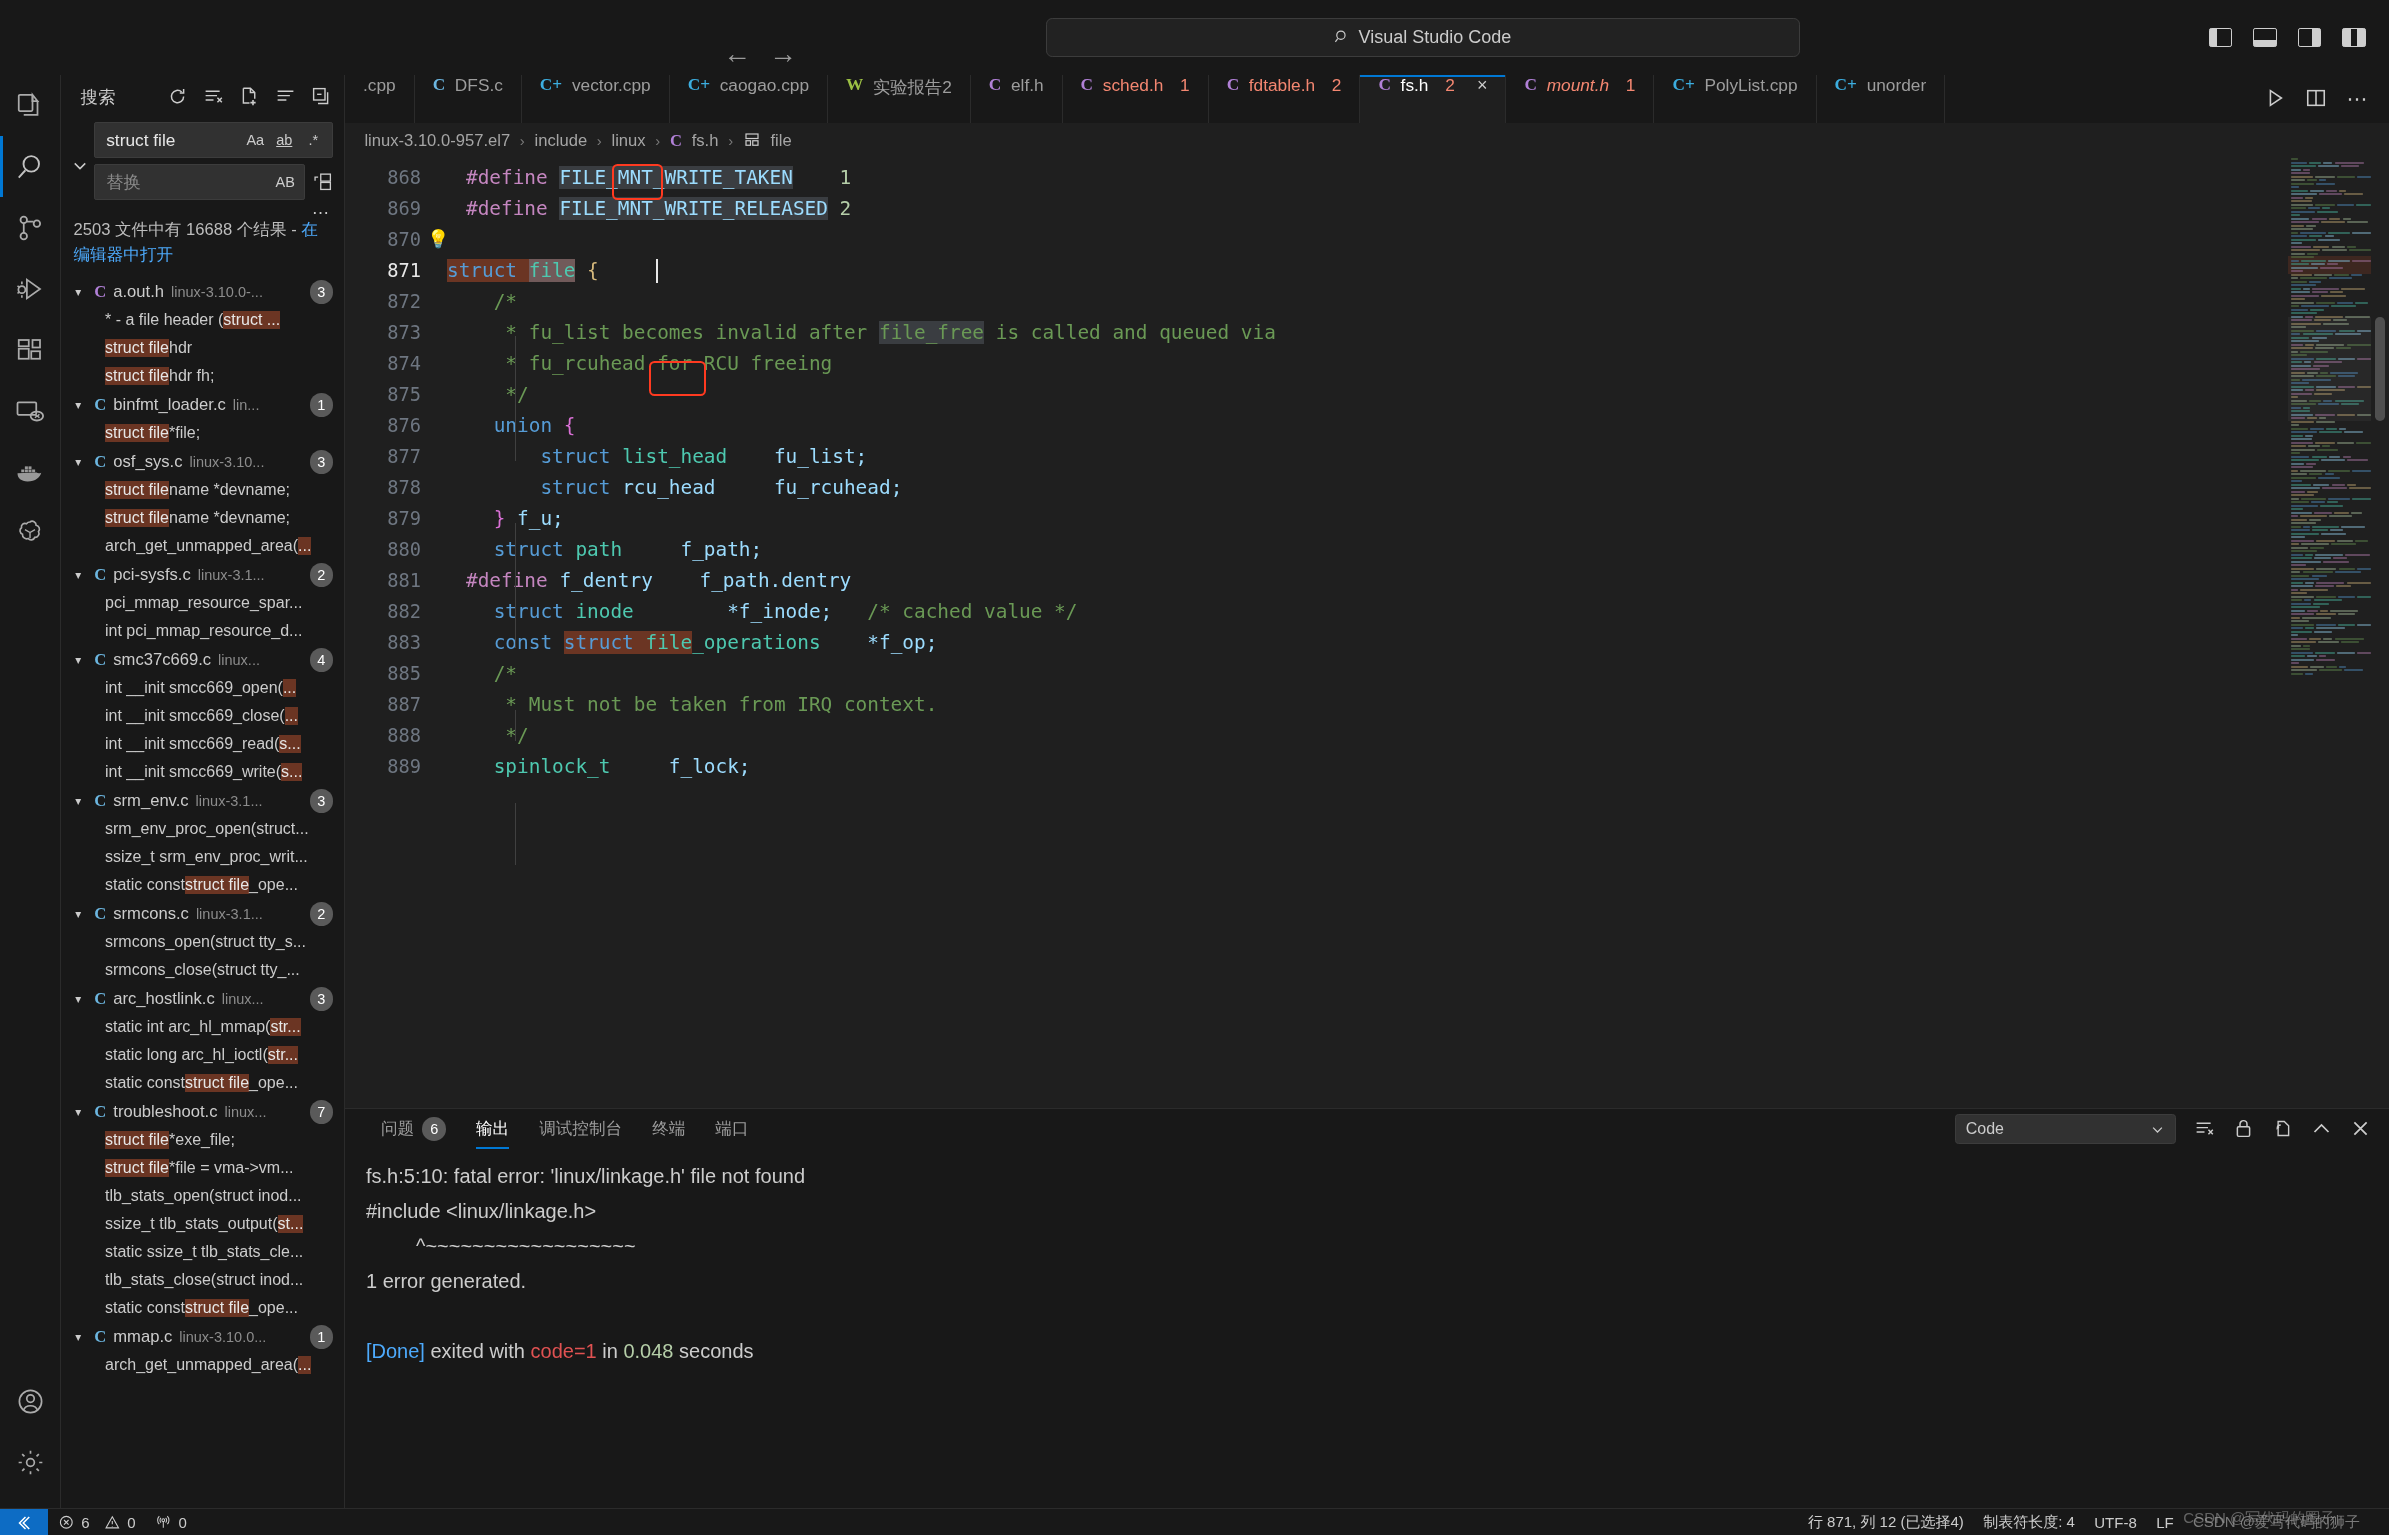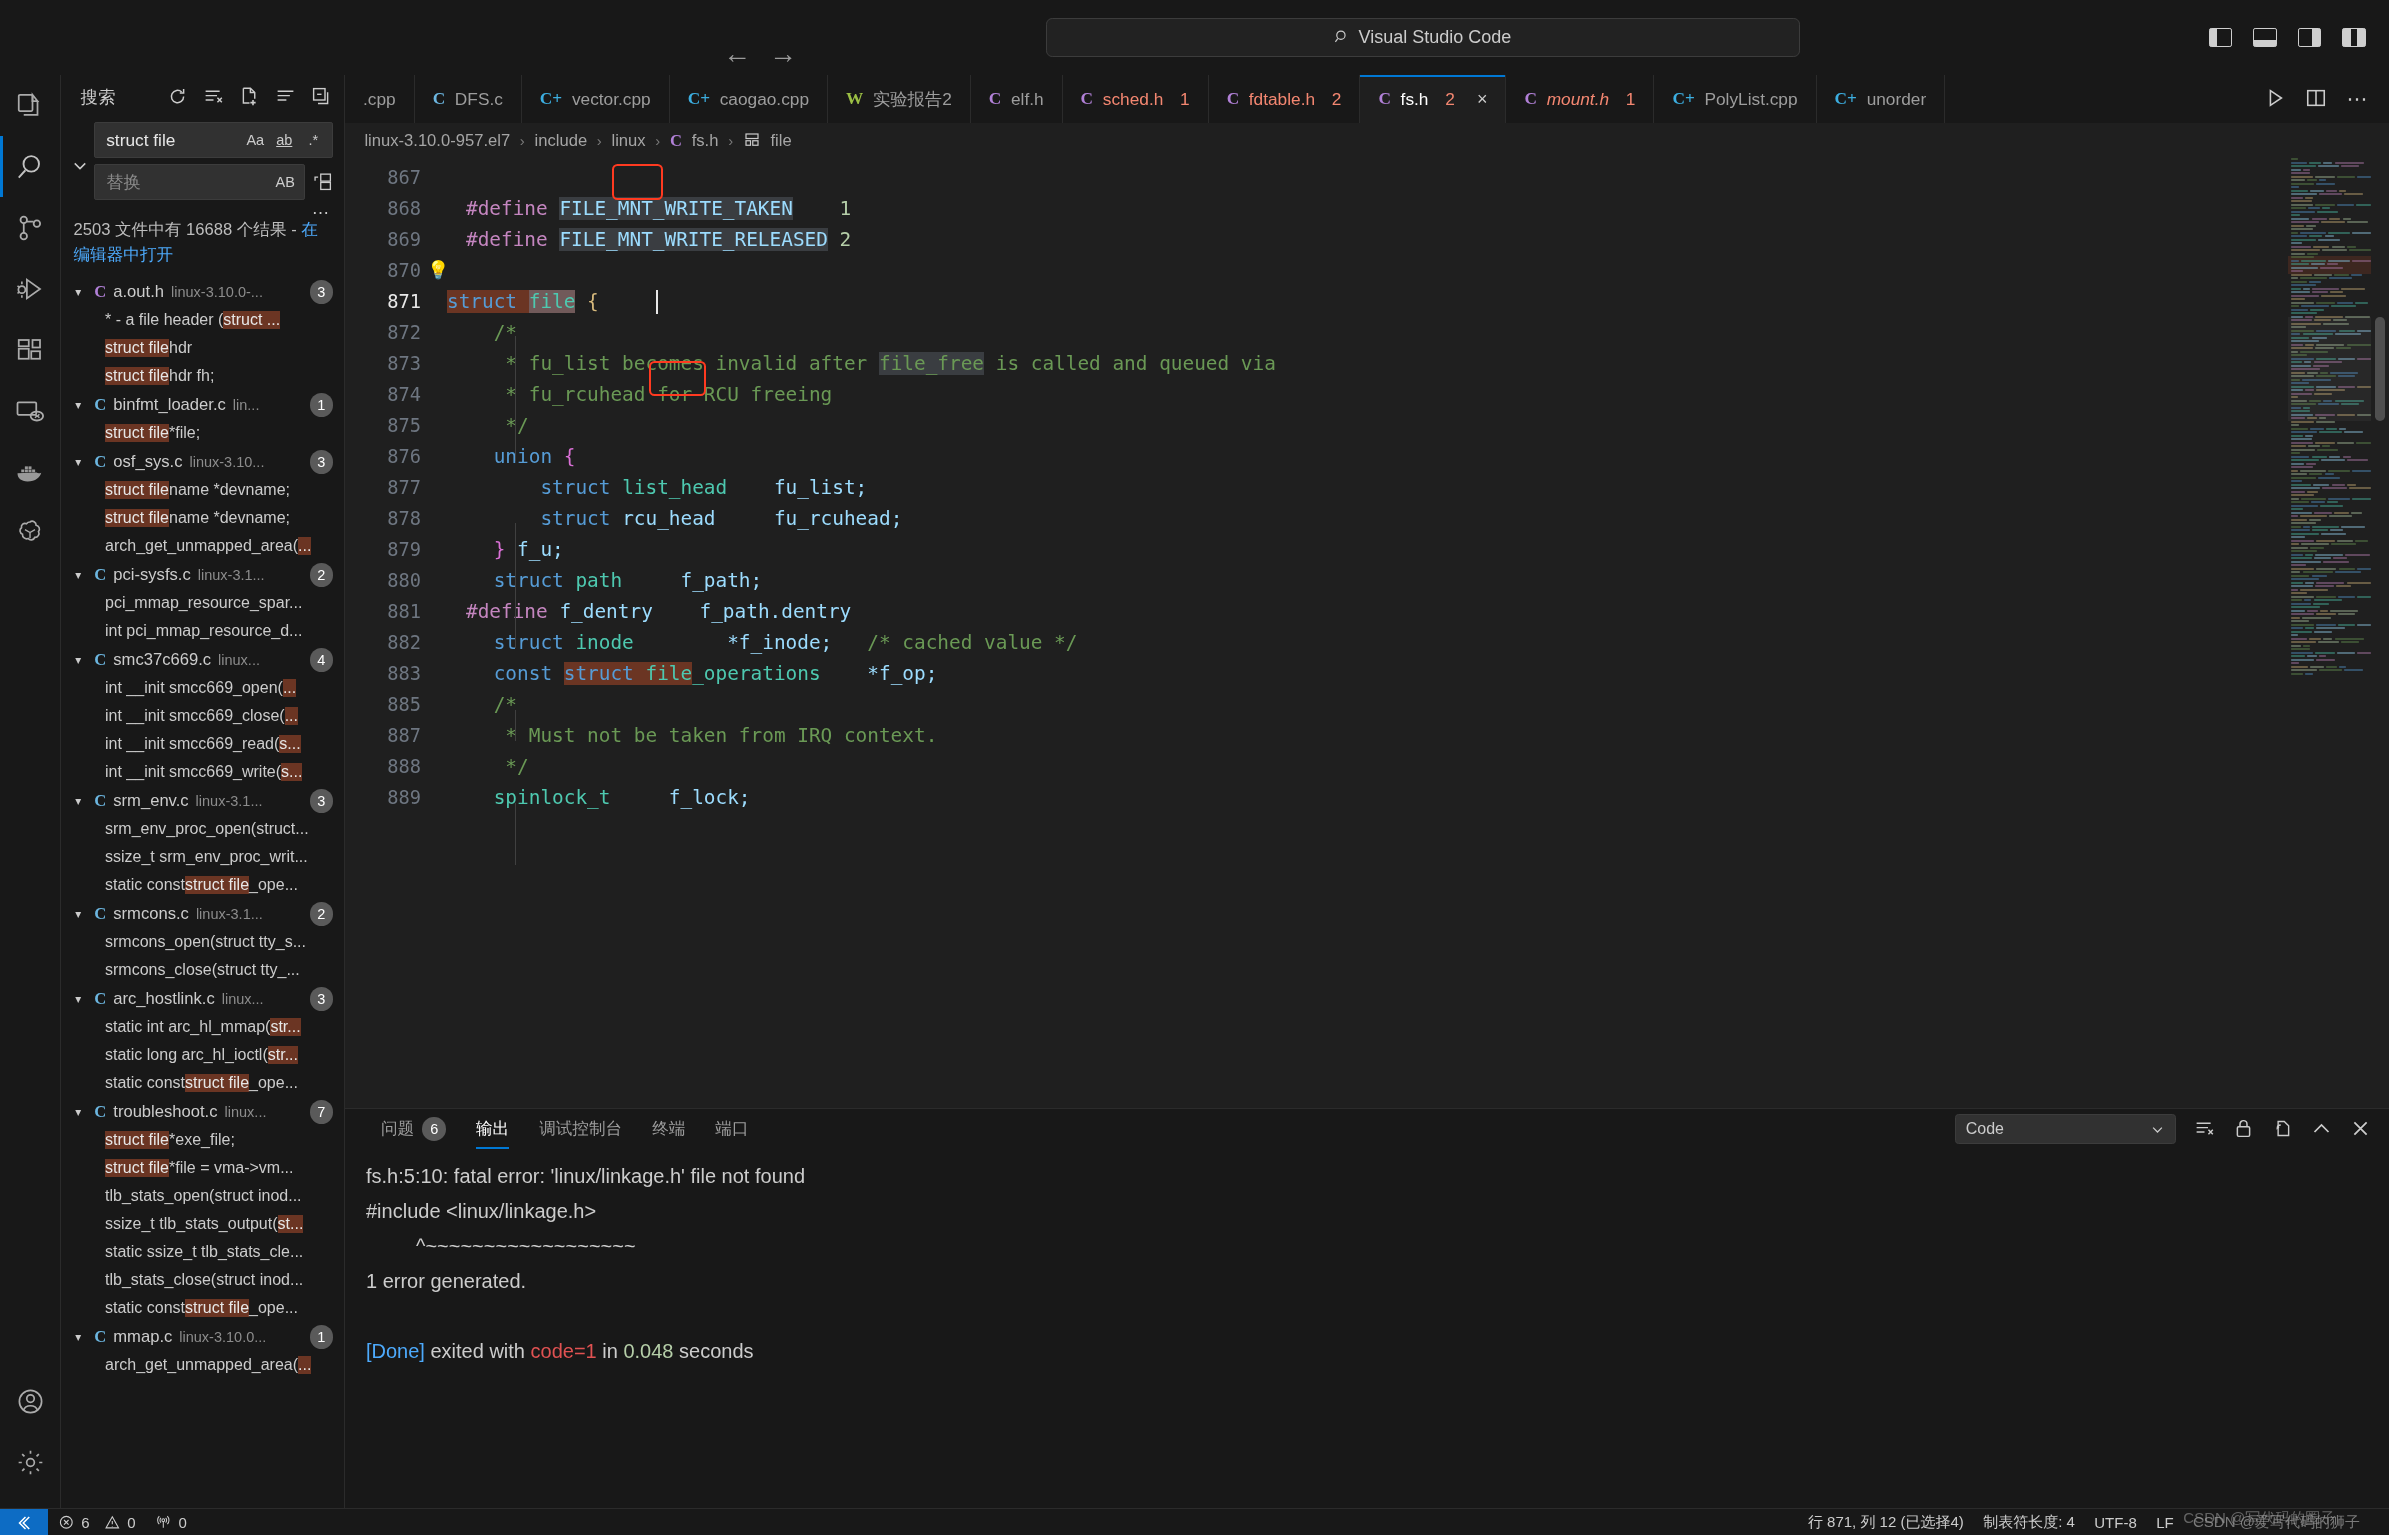--- a/index.html
+++ b/index.html
@@ -84,21 +84,21 @@
   .res-line {
     height:28px; display:flex; align-items:center; padding-left: 44px; font-size:16px;
     color:#cccccc; white-space:nowrap; overflow:hidden;
   }
   .res-line .hl { background:#6b3523; color:#e7e7e7; }
 
   
   .editorcol { flex:1; display:flex; flex-direction:column; min-width:0; background:#1f1f1f;}
   .tabsrow { height:48px; background:#181818; display:flex; align-items:stretch; flex:0 0 48px; overflow:hidden;}
   .tab {
-    display:flex; align-items:center; gap:9.7px; padding: 0 18px; background:#181818;
+    display:flex; align-items:flex-start; gap:9.7px; padding: 0 18px; background:#181818;
     border-right:0.7px solid #2b2b2b; position:relative; font-size:17.3px; color:#9d9d9d; white-space:nowrap;
   }
   .tab.active { background:#1f1f1f; color:#ffffff; }
   .tab.active::before{content:"";position:absolute;left:0;right:0;top:0;height:2.1px;background:#0078d4;}
   .tab .ci { font-size:17.3px; font-weight:700; font-family:"Liberation Serif", serif;}
   .tab .lbl.err { color:#f48771; }
   .tab .lbl.italic { font-style: italic; }
   .tab .num { font-size:17.3px; color:#f48771; margin-left:7px;}
   .tab .close { margin-left:12.5px; font-size:18px; color:#cccccc; }
   .tabs-actions { margin-left:auto; display:flex; align-items:center; gap: 19.4px; padding: 0 19.4px; flex:0 0 auto;}
@@ -612,21 +612,20 @@
           <span><svg width="18" height="18" viewBox="0 0 24 24" style="vertical-align:-3.5px">
               <rect x="4" y="4" width="16" height="6" fill="none" stroke="#cccccc" stroke-width="1.6"></rect>
               <rect x="4" y="13" width="6" height="6" fill="none" stroke="#cccccc" stroke-width="1.6"></rect>
               <rect x="13" y="13" width="7" height="6" fill="none" stroke="#cccccc" stroke-width="1.6"></rect>
             </svg></span>
           <span>file</span>
         </div>
 
       <div class="editorwrap">
         <div class="code" id="code">
-            <div class="cline"><span class="lnum">867</span><span class="ctext"></span></div>
             <div class="cline"><span class="lnum">868</span><span class="ctext"><span class="mac">#define </span><span class="var selmark">FILE_MNT_WRITE_TAKEN</span><span class="pl">    </span><span class="num2">1</span></span></div>
             <div class="cline"><span class="lnum">869</span><span class="ctext"><span class="mac">#define </span><span class="var selmark">FILE_MNT_WRITE_RELEASED</span><span class="pl"> </span><span class="num2">2</span></span></div>
             <div class="cline"><span class="lnum">870</span><span class="ctext"><span class="bulb" style="position: absolute; left: -19.4px; top: -16.6px; font-size: 18px;">💡</span></span></div>
             <div class="cline"><span class="lnum cur">871</span><span class="ctext"><span class="kw wordhl">struct </span><span class="type curhl">file</span><span class="br"> {</span><span class="caret" style="left: 209px; top: 4.2px; height: 23.5px;"></span></span></div>
             <div class="cline"><span class="lnum">872</span><span class="ctext"><span class="cmt">    /*</span></span></div>
             <div class="cline"><span class="lnum">873</span><span class="ctext"><span class="cmt">     * fu_list becomes invalid after </span><span class="cmt selmark">file_free</span><span class="cmt"> is called and queued via</span></span></div>
             <div class="cline"><span class="lnum">874</span><span class="ctext"><span class="cmt">     * fu_rcuhead for RCU freeing</span></span></div>
             <div class="cline"><span class="lnum">875</span><span class="ctext"><span class="cmt">     */</span></span></div>
             <div class="cline"><span class="lnum">876</span><span class="ctext"><span class="kw">    union </span><span class="brace">{</span></span></div>
             <div class="cline"><span class="lnum">877</span><span class="ctext"><span class="kw">        struct </span><span class="type">list_head</span><span class="var">    fu_list;</span></span></div>

